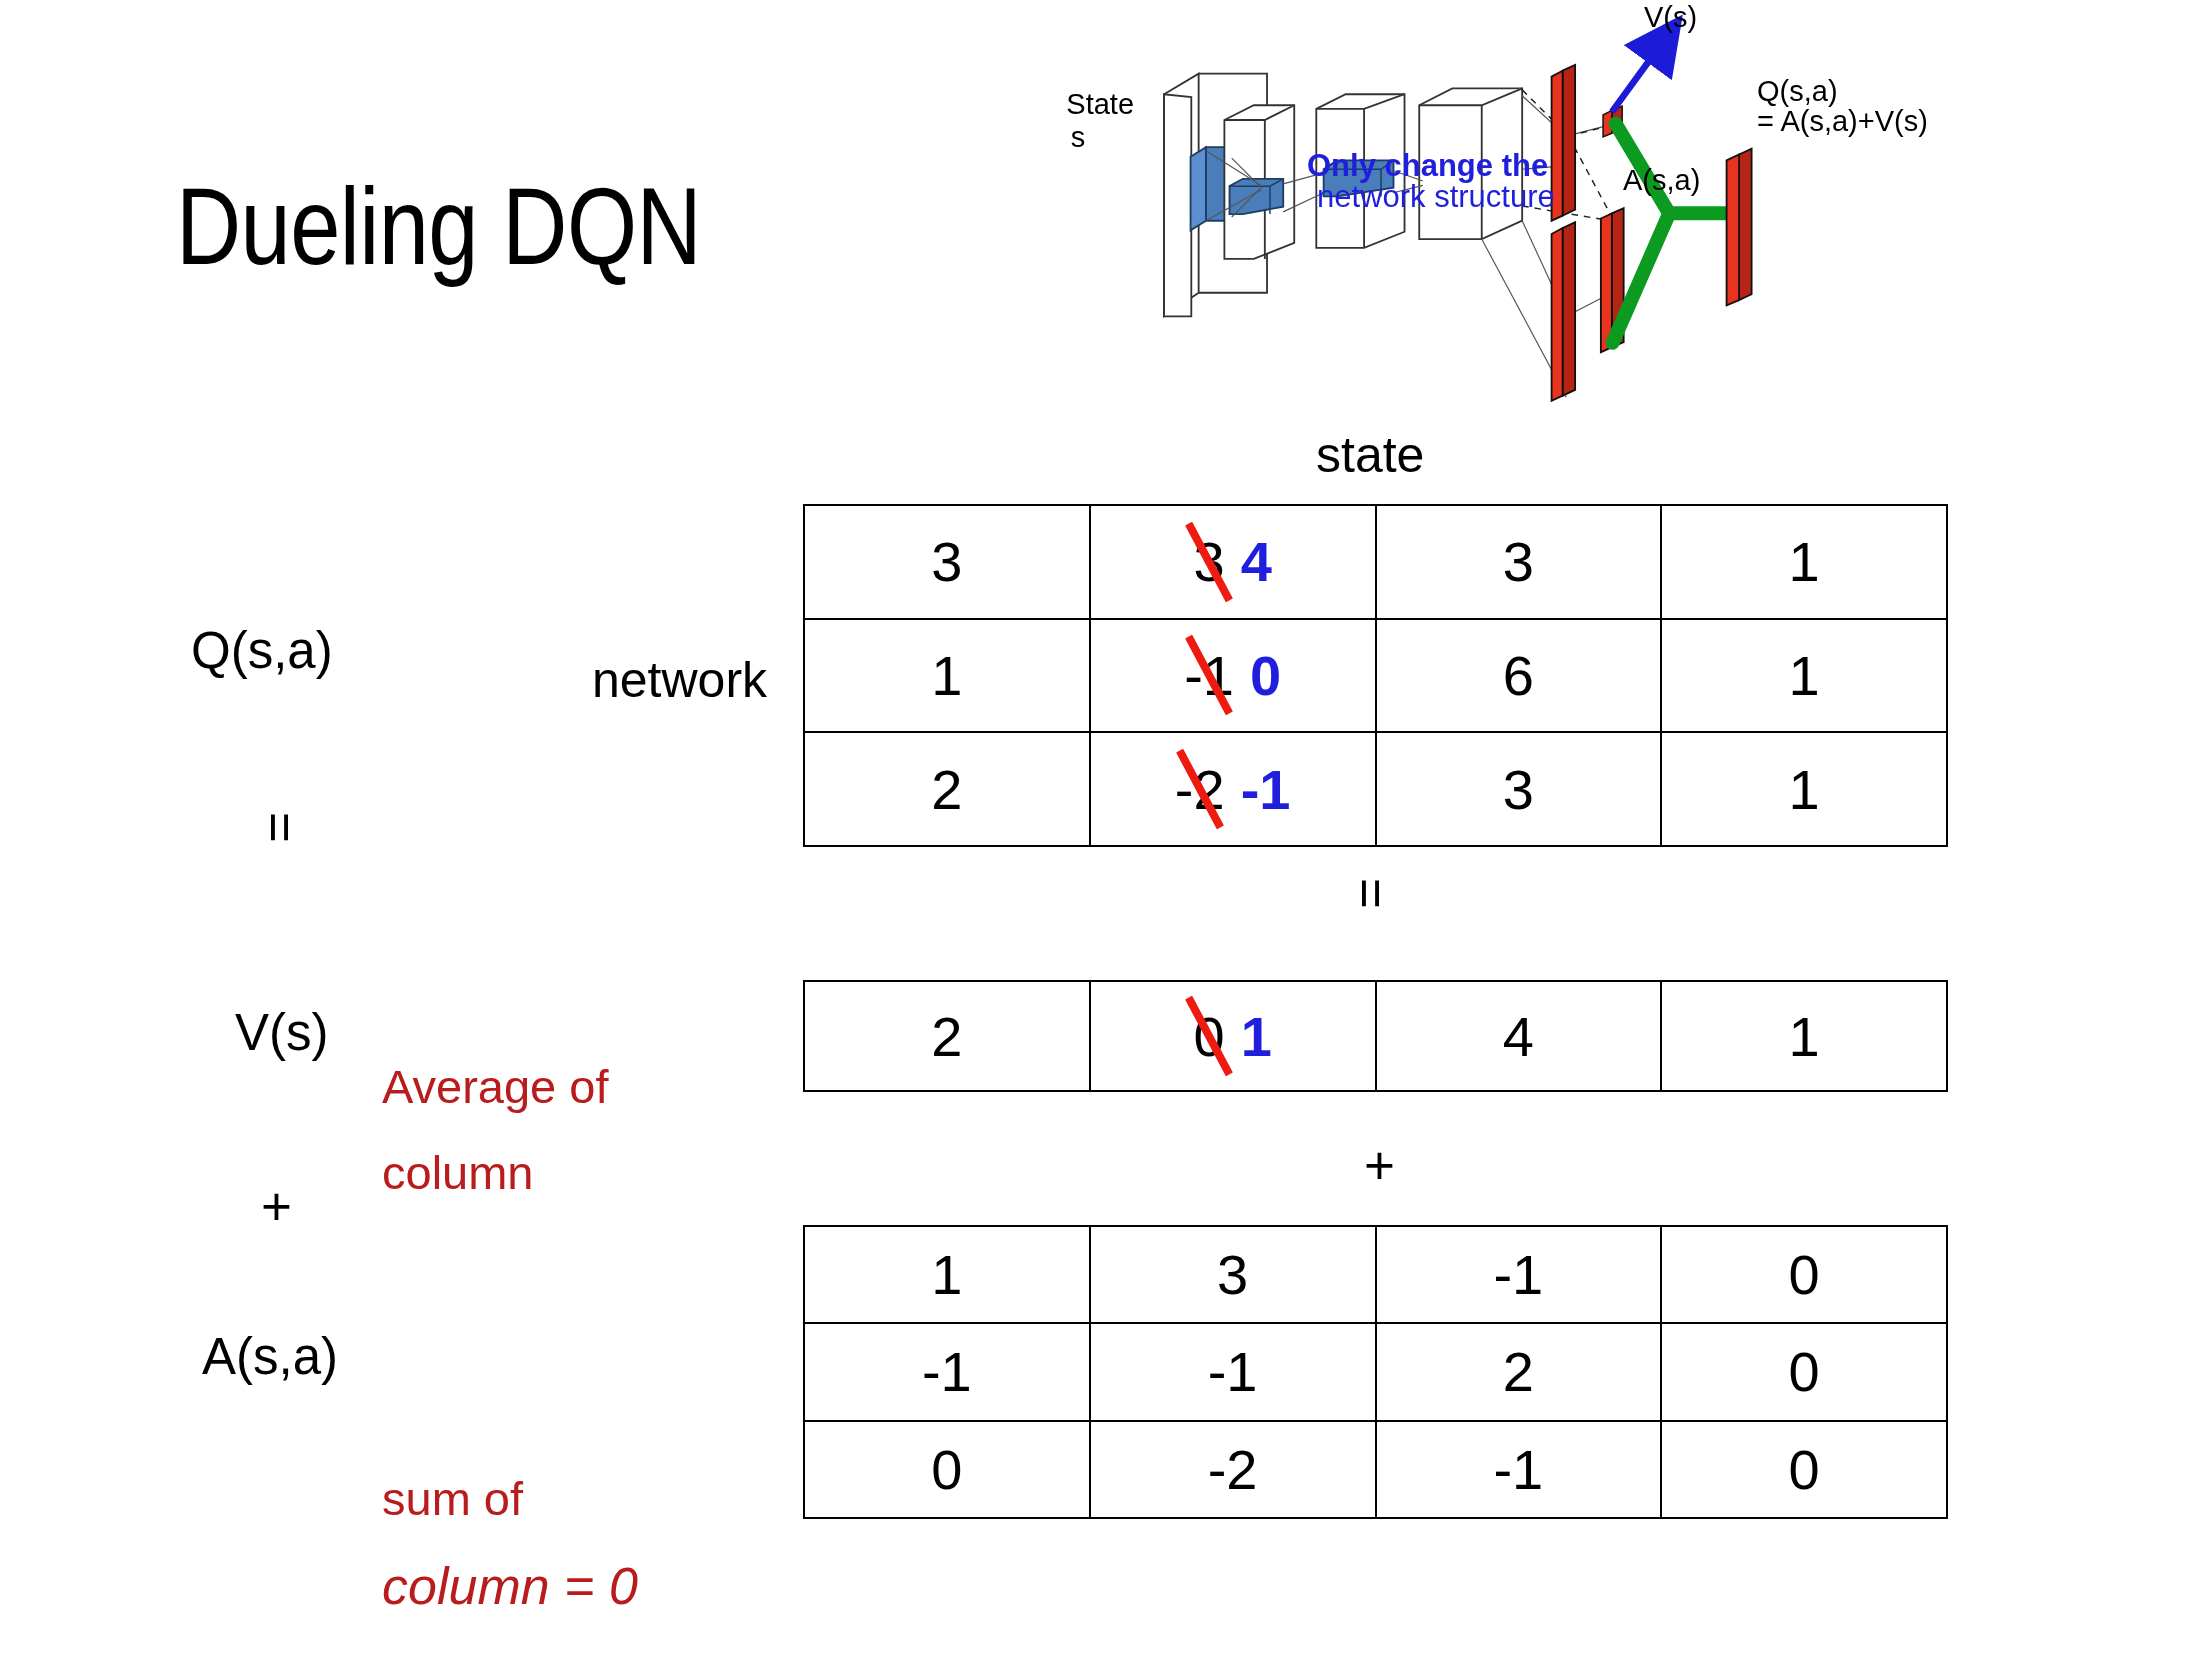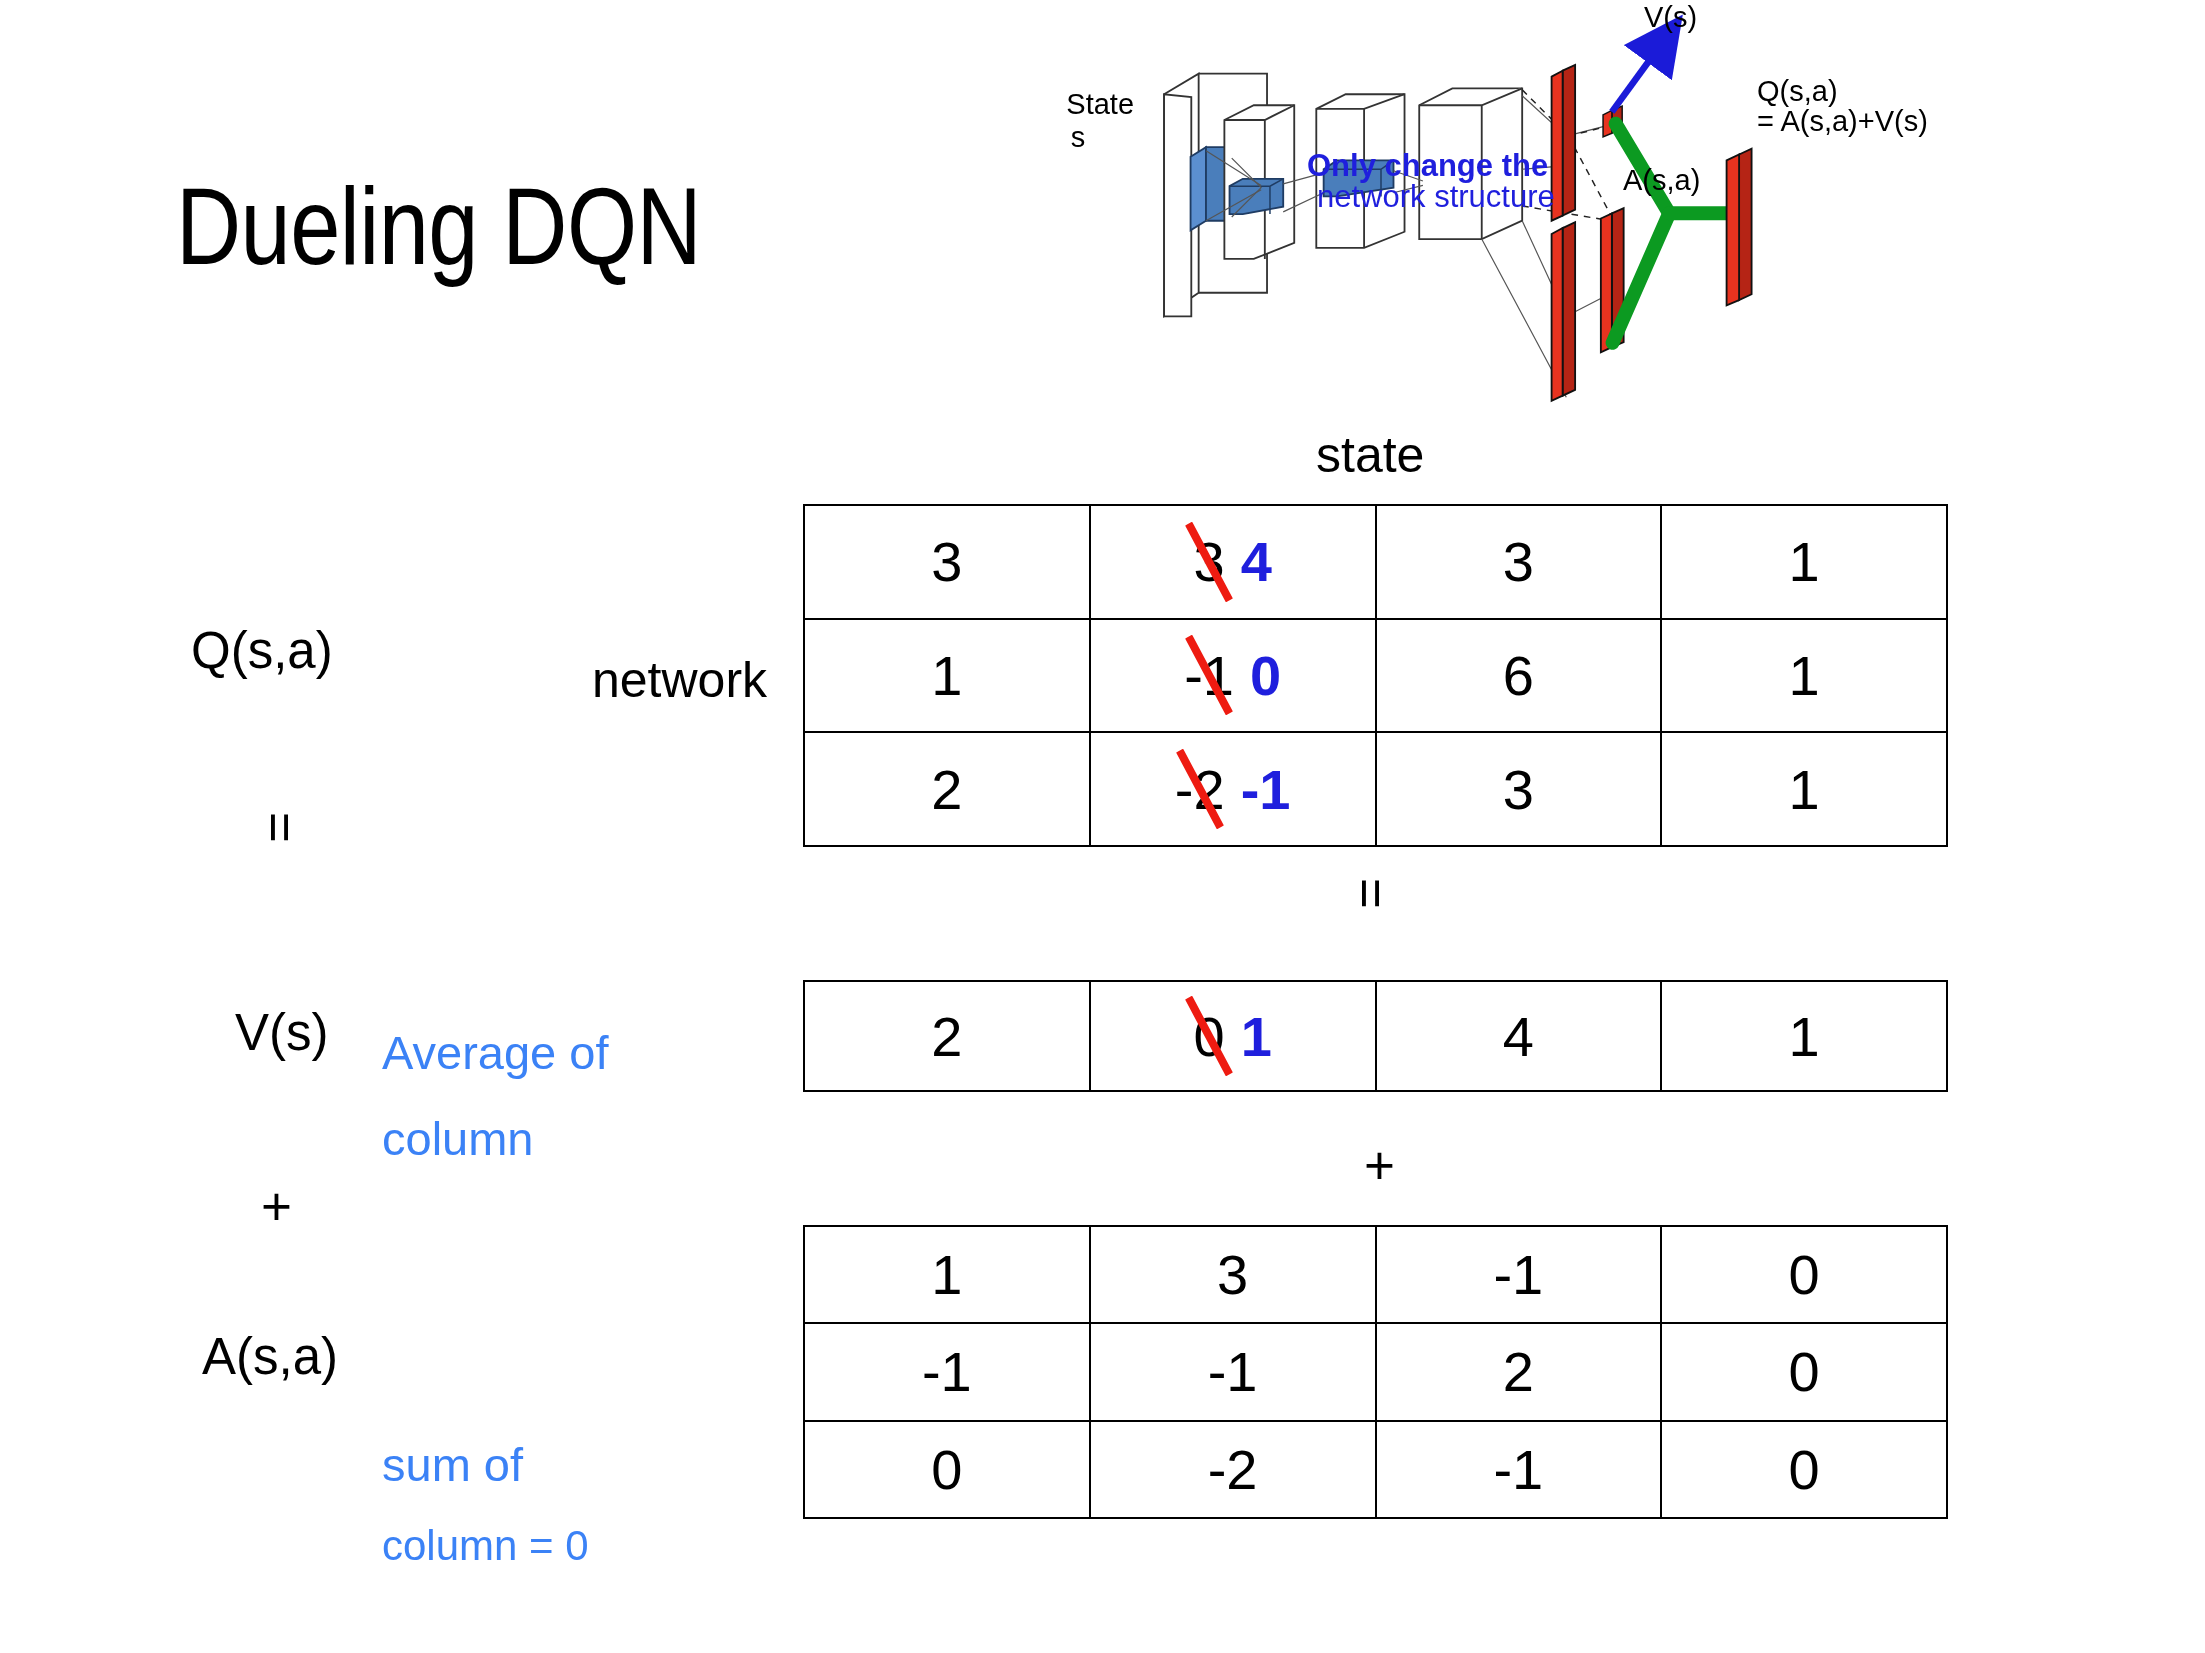--- a/index.html
+++ b/index.html
@@ -50,21 +50,21 @@
   }
   .diag-label.blue { color: #1f1fdd; font-size: 31px; }
 
   
   .txt {
     position: absolute;
     color: #000000;
     white-space: nowrap;
     font-weight: 300;
   }
-  .txt.blue { color: #3b82f6; font-weight: 400; }
+  .txt.blue { color: #b91c1c; font-weight: 400; margin-top: 34px; }
 
   
   .grid {
     position: absolute;
     border-collapse: collapse;
     table-layout: fixed;
     border: 2.2px solid #000000;
     background: #ffffff;
   }
   .grid td {
@@ -352,21 +352,21 @@
             </div>
           </td>
         </tr>
       </tbody>
   </table>
 
   <div class="op" style="left:1364px; top:1139px;">+</div>
 
   <div class="txt" style="left:202px; top:1327px; font-size:51px;">A(s,a)</div>
   <div class="txt blue" style="left:382px; top:1437px; font-size:47px;">sum of</div>
-  <div class="txt blue" style="left:382px; top:1522px; font-size:42px;">column = 0</div>
+  <div class="txt blue" style="left:382px; top:1522px; font-size:52px;font-style:italic;">column = 0</div>
 
   <table class="grid" id="a-table" style="left:803px; top:1225px; width:1145px; height:294px;">
     <tbody>
         <tr>
           <td style="width: 25%;">
             <div class="cell-inner">
               <span>1</span>
             </div>
           </td>
           <td style="width: 25%;">

